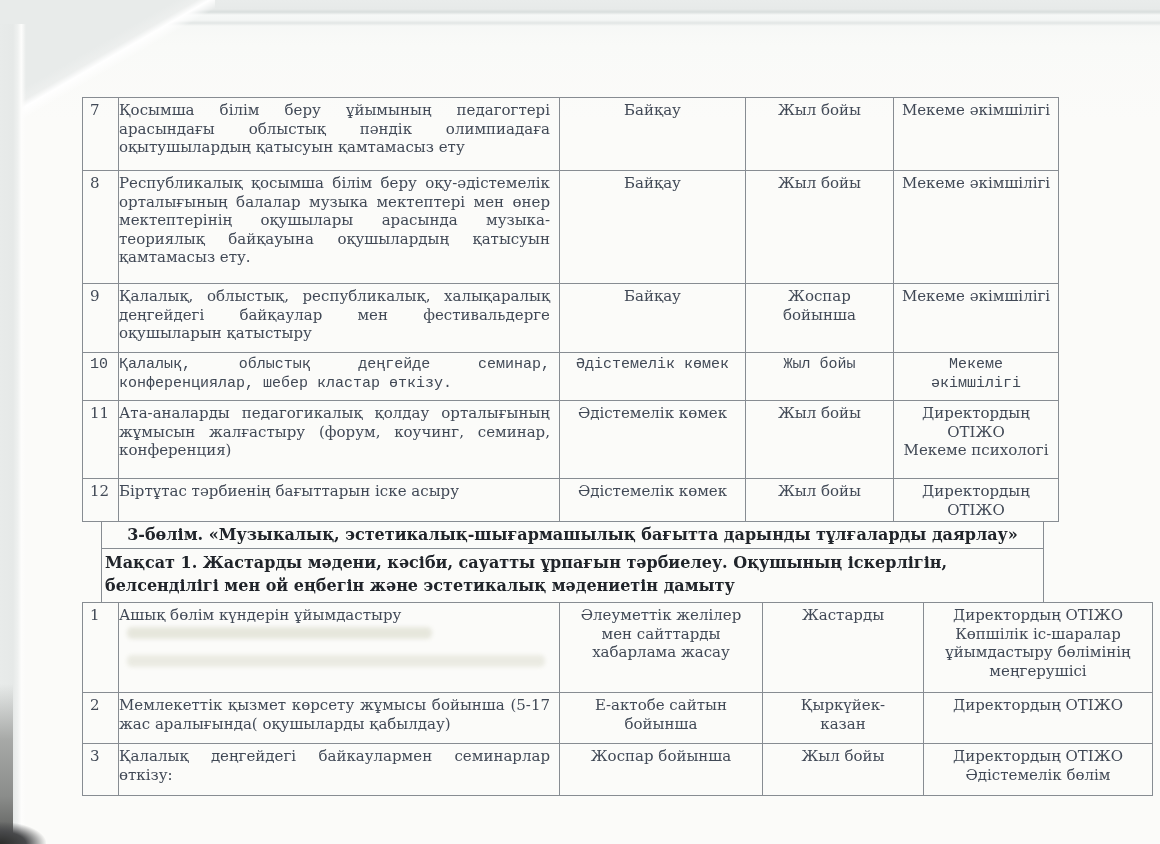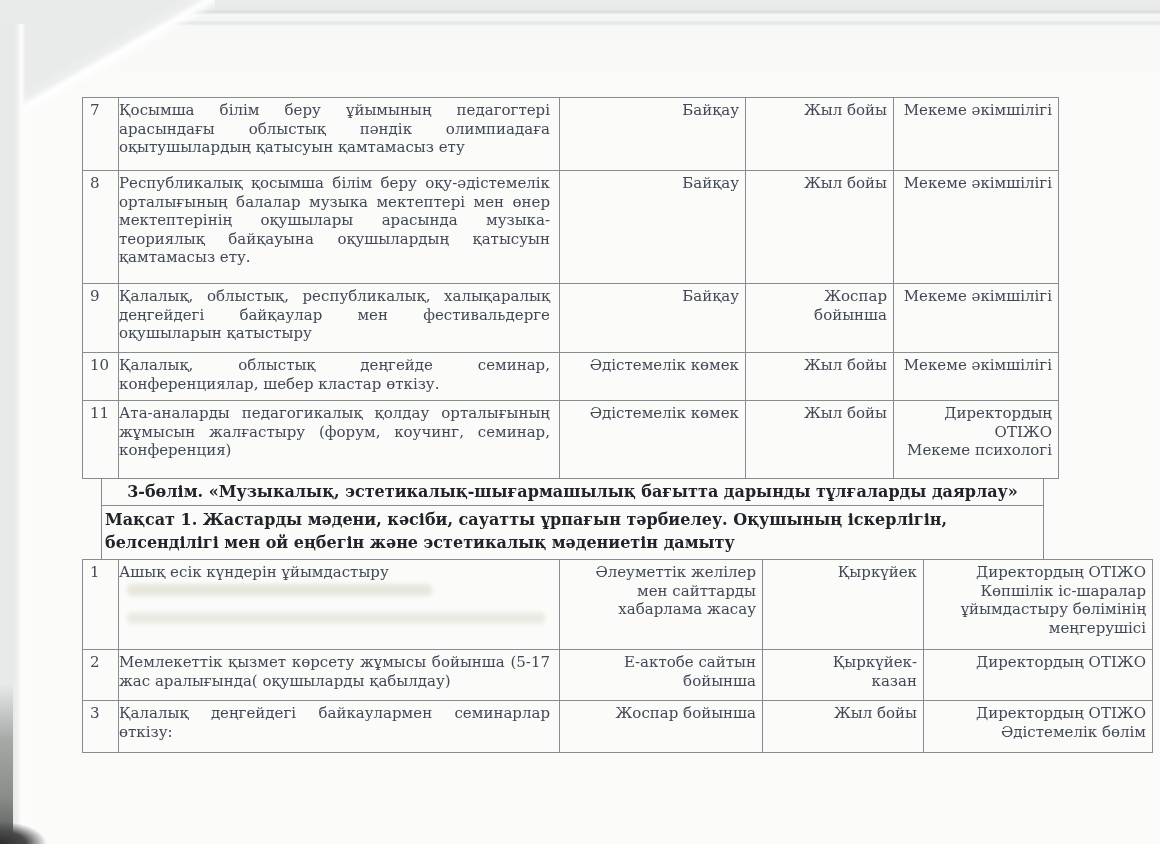--- a/index.html
+++ b/index.html
@@ -21,25 +21,25 @@
     background:radial-gradient(ellipse at 0% 100%,#2c2d2b 0%,#48494b 40%,rgba(72,73,75,0) 72%);}
   
   .doc{position:absolute;left:82px;top:97px;width:1070px;color:#414956;}
   table{border-collapse:collapse;table-layout:fixed;}
   .tblA{width:976px;}
   .tblB{width:1070px;}
   td{border:1px solid #878c92;vertical-align:top;font-size:15px;line-height:1.24;
      padding:3px 6px 2px 6px;overflow:hidden;}
   td.num{padding:3px 2px 2px 7px;}
   td.task{text-align:justify;padding:3px 9px 2px 0;}
-  td.ctr{text-align:right;white-space:pre-line;}
+  td.ctr{text-align:center;white-space:pre-line;}
   td.rel{position:relative;}
   
   .rA1{height:73px;} .rA2{height:113px;} .rA3{height:69px;}
-  .rA4{height:48px;} .rA5{height:78px;margin-left:24px;} .rA6{height:32px;}
+  .rA4{height:48px;font-family:Liberation Mono, monospace;} .rA5{height:78px;margin-left:24px;} .rA6{height:32px;}
   .rB1{height:90px;} .rB2{height:51px;} .rB3{height:52px;}
   
   .band{width:962px;box-sizing:border-box;padding-left:19px;}
   .band-row{box-sizing:border-box;border:1px solid #878c92;border-top:none;
     font-weight:bold;color:#20242a;}
   .section-title{height:27px;line-height:26px;text-align:center;font-size:16px;}
   .goal-title{height:53px;border-top:none;border-bottom:none;font-size:16px;
     line-height:1.42;padding:3px 5px 0 3px;}
   
   .ghost{position:absolute;height:12px;border-radius:5px;background:#97996f;filter:blur(2px);}
@@ -96,48 +96,55 @@
         <td class="ctr">Мекеме әкімшілігі</td>
       </tr>
       <tr class="rA5">
         <td class="num">11</td>
         <td class="task">Ата-аналарды педагогикалық қолдау орталығының жұмысын жалғастыру (форум, коучинг, семинар, конференция)</td>
         <td class="ctr">Әдістемелік көмек</td>
         <td class="ctr">Жыл бойы</td>
         <td class="ctr">Директордың ОТІЖО
 Мекеме психологі</td>
       </tr>
+      <tr class="rA6">
+        <td class="num">12</td>
+        <td class="task">Біртұтас тәрбиенің бағыттарын іске асыру</td>
+        <td class="ctr">Әдістемелік көмек</td>
+        <td class="ctr">Жыл бойы</td>
+        <td class="ctr">Директордың ОТІЖО</td>
+      </tr>
     </tbody>
   </table>
 
   <div class="band">
     <div class="band-row section-title">3-бөлім. «Музыкалық, эстетикалық-шығармашылық бағытта дарынды тұлғаларды даярлау»</div>
     <div class="band-row goal-title">Мақсат 1. Жастарды мәдени, кәсіби, сауатты ұрпағын тәрбиелеу. Оқушының іскерлігін, белсенділігі мен ой еңбегін және эстетикалық мәдениетін дамыту</div>
   </div>
 
   <table class="tblB">
     <colgroup>
         <col style="width:36px">
         <col style="width:441px">
         <col style="width:203px">
         <col style="width:161px">
         <col style="width:229px">
       </colgroup>
     <tbody>
       <tr class="rB1">
         <td class="num">1</td>
         <td class="task rel">
-          <span>Ашық есік күндерін ұйымдастыру</span>
+          <span>Ашық бөлім күндерін ұйымдастыру</span>
           <div class="ghost g1"></div>
           <div class="ghost g2"></div>
         </td>
         <td class="ctr">Әлеуметтік желілер
 мен сайттарды
 хабарлама жасау</td>
-        <td class="ctr">Қыркүйек</td>
+        <td class="ctr">Жастарды</td>
         <td class="ctr">Директордың ОТІЖО
 Көпшілік іс-шаралар
 ұйымдастыру бөлімінің
 меңгерушісі</td>
       </tr>
       <tr class="rB2">
         <td class="num">2</td>
         <td class="task">Мемлекеттік қызмет көрсету жұмысы бойынша (5-17 жас аралығында( оқушыларды қабылдау)</td>
         <td class="ctr">Е-актобе сайтын
 бойынша</td>

